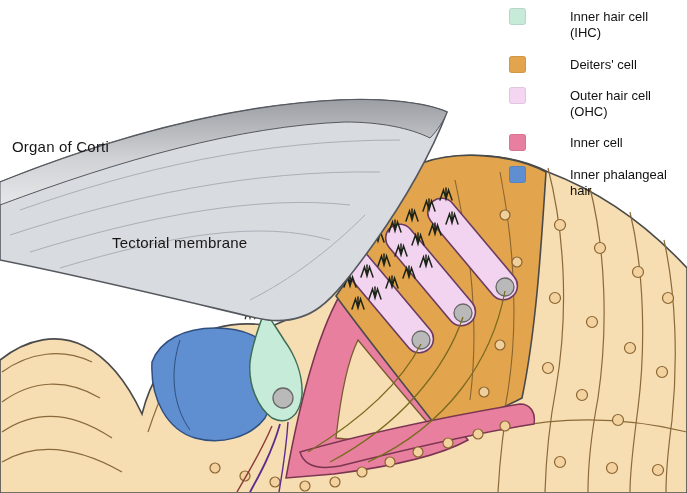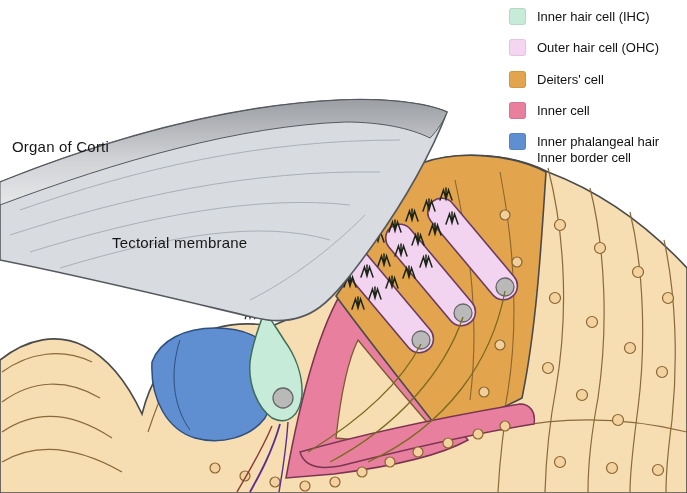--- a/index.html
+++ b/index.html
@@ -5,21 +5,21 @@
   html,body{margin:0;padding:0;background:#ffffff;}
   .stage{position:relative;width:687px;height:493px;overflow:hidden;background:#fff;
          font-family:"Liberation Sans",sans-serif;}
   .stage svg{position:absolute;left:0;top:0;}
   .lbl{position:absolute;color:#161616;font-size:15px;letter-spacing:.2px;white-space:nowrap;}
   .lbl-organ{left:12px;top:110px;margin-top:28px;}
   .lbl-tect{left:112px;top:234px;}
   .legend{position:absolute;top:8px;right:10px;width:168px;display:flex;flex-direction:column;gap:14px;}
   .legend-item{display:flex;gap:11px;align-items:flex-start;}
   .swatch{width:17px;height:17px;border-radius:3px;flex:0 0 auto;box-shadow:0 0 0 1px rgba(0,0,0,.08) inset;}
-  .legend-text{font-size:13px;line-height:1.25;color:#111;padding-top:1px;}
+  .legend-text{font-size:13px;line-height:1.25;color:#111;padding-top:1px;margin-left:33px;}
 </style>
 </head>
 <body>
 
 <div class="stage">
 
 <svg width="687" height="493" viewBox="0 0 687 493">
   <defs>
     <linearGradient id="sheenGrad" x1="0" y1="0" x2="0" y2="1">
       <stop offset="0" stop-color="#9b9ea3"></stop>
@@ -196,32 +196,31 @@
 
   <div class="lbl lbl-organ">Organ of Corti</div>
   <div class="lbl lbl-tect">Tectorial membrane</div>
 
   <div class="legend">
     <div class="legend-item">
       <span class="swatch" style="background: rgb(199, 235, 217);"></span>
       <span class="legend-text">Inner hair cell (IHC)</span>
     </div>
     <div class="legend-item">
+      <span class="swatch" style="background: rgb(226, 164, 76);"></span>
+      <span class="legend-text">Deiters' cell</span>
+    </div>
+    <div class="legend-item">
       <span class="swatch" style="background: rgb(244, 214, 242);"></span>
       <span class="legend-text">Outer hair cell (OHC)</span>
-    </div>
-    <div class="legend-item">
-      <span class="swatch" style="background: rgb(226, 164, 76);"></span>
-      <span class="legend-text">Deiters' cell</span>
     </div>
     <div class="legend-item">
       <span class="swatch" style="background: rgb(232, 127, 159);"></span>
       <span class="legend-text">Inner cell</span>
     </div>
     <div class="legend-item">
       <span class="swatch" style="background: rgb(95, 143, 208);"></span>
       <span class="legend-text">
         <div>Inner phalangeal hair</div>
-        <div>Inner border cell</div>
       </span>
     </div>
   </div>
 </div>
 
 </body></html>

